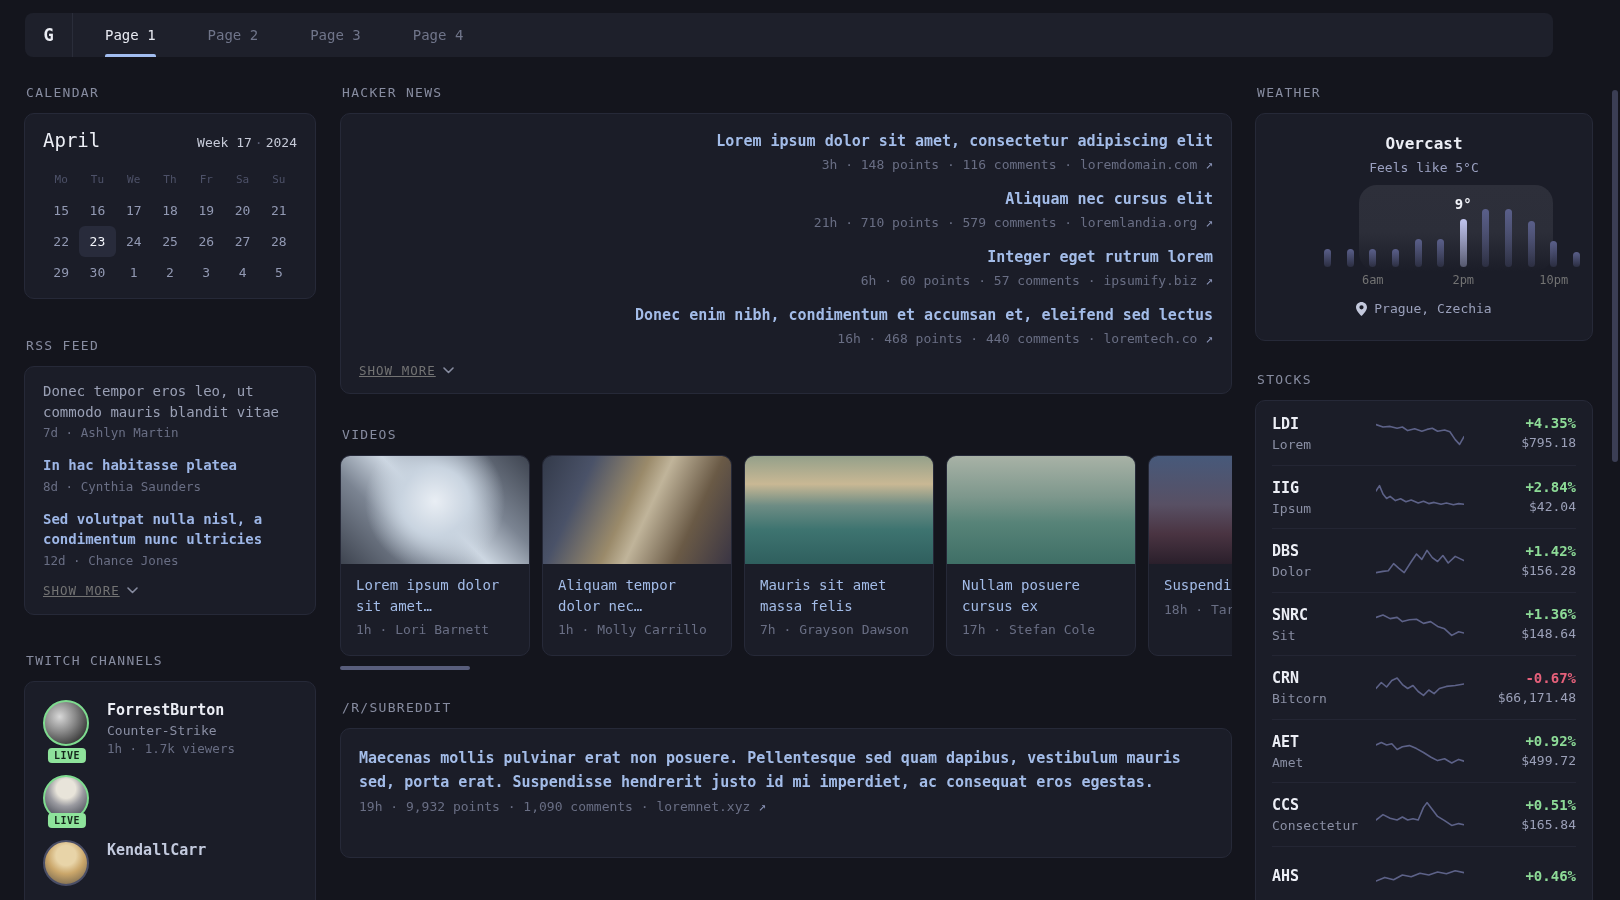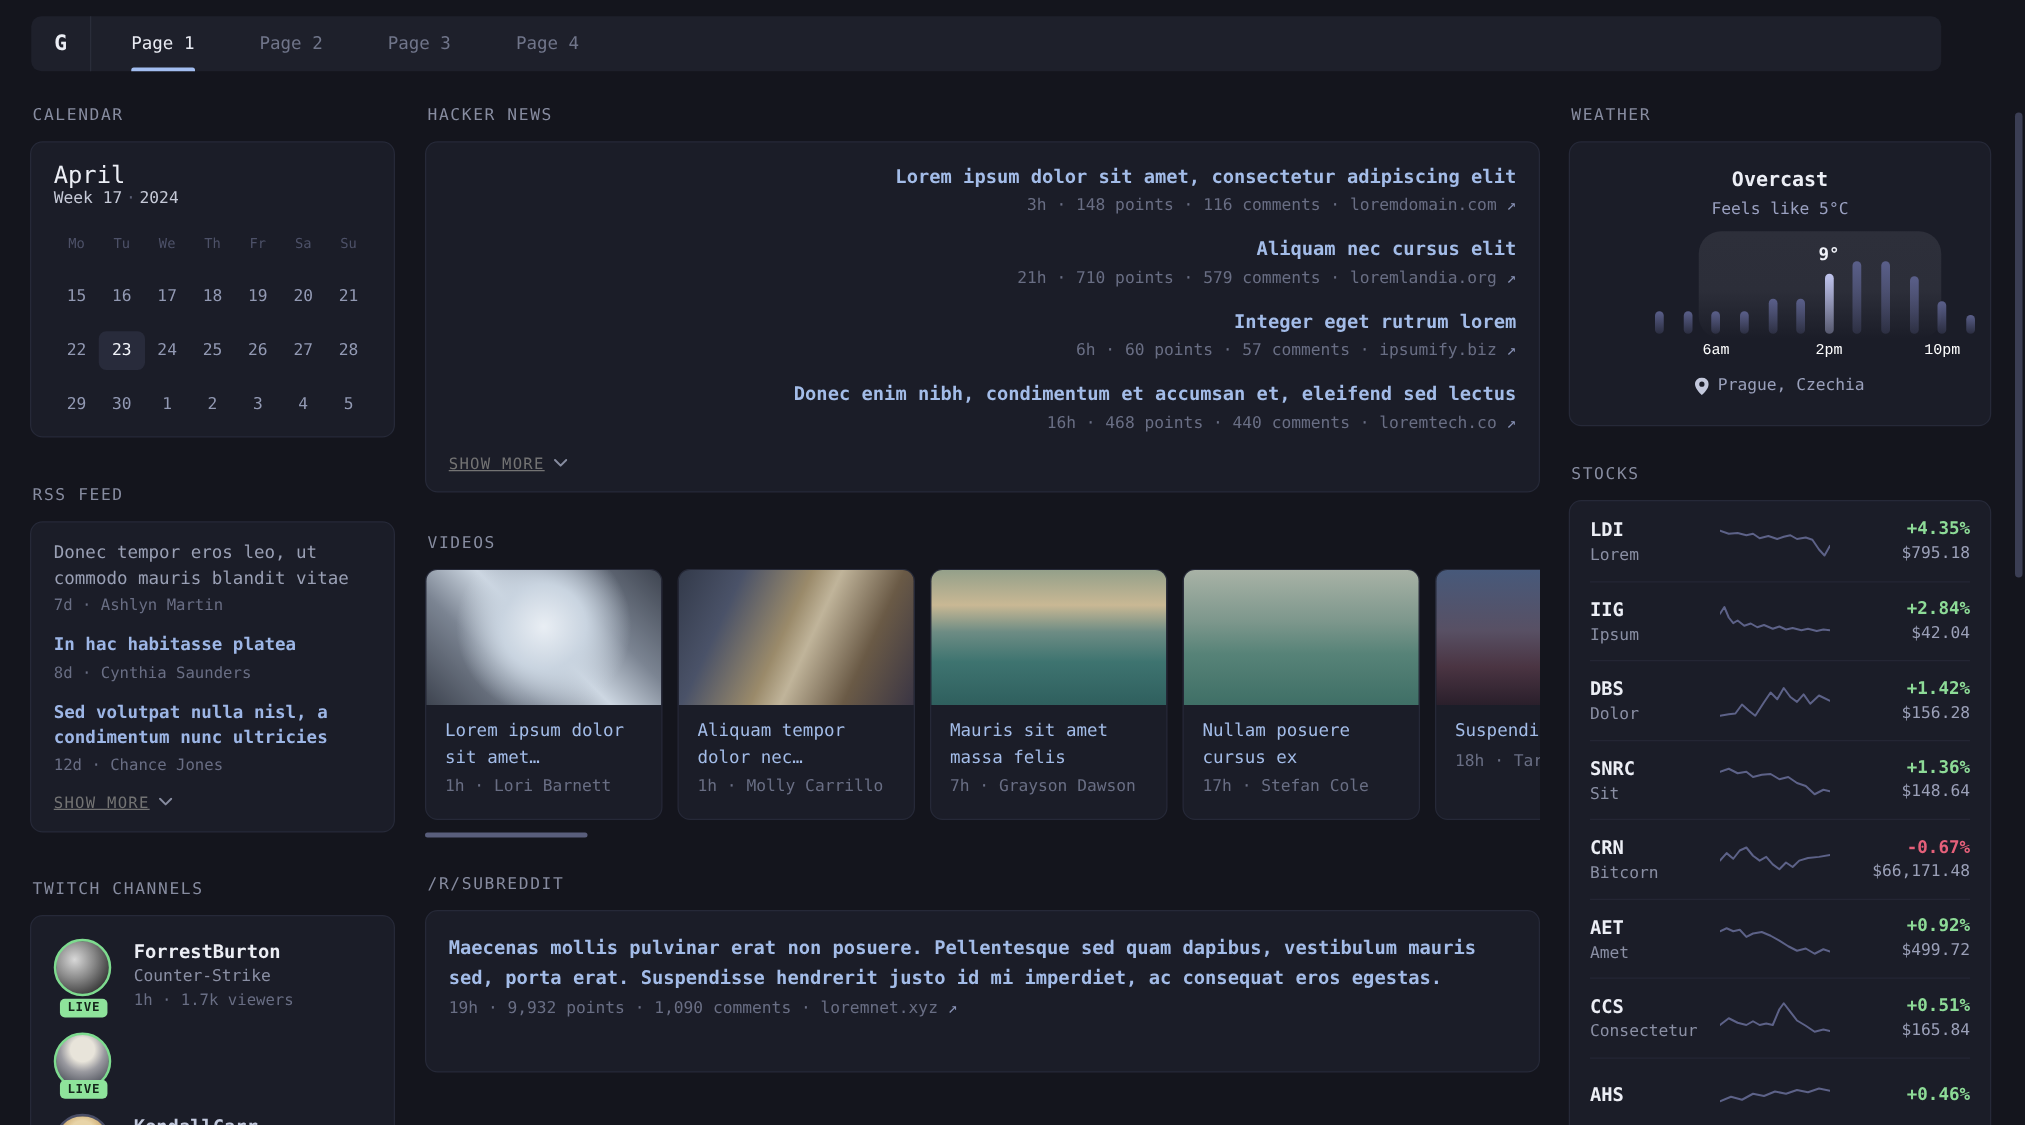--- a/index.html
+++ b/index.html
@@ -28,26 +28,26 @@
   .section-title{font-size:13px;letter-spacing:1.3px;color:#878ca0;
     margin:0 0 13px 2px;white-space:nowrap;}
   .card{background:#1b1d28;border:1px solid #262938;border-radius:10px;}
 
   .show-more{display:flex;align-items:center;gap:7px;color:#737373;
     font-size:12.5px;letter-spacing:1px;cursor:pointer;text-decoration:underline;}
   .chev{stroke:#878ca0;stroke-width:1.6;fill:none;stroke-linecap:round;stroke-linejoin:round;}
 
   
   .cal-card{padding:15px 18px 10px;margin-bottom:39px;}
-  .cal-head{display:flex;justify-content:space-between;align-items:baseline;flex-direction:column;}
+  .cal-head{display:flex;justify-content:space-between;align-items:baseline;}
   .cal-month{font-size:19px;color:#eceef5;}
   .cal-week{font-size:13px;color:#c6cad8;}
   .cal-week .dot{color:#5a5e74;margin:0 3px;}
   .cal-grid{display:grid;grid-template-columns:repeat(7,1fr);margin-top:16px;
-    row-gap:12px;}
+    row-gap:0;}
   .cal-cell{height:31px;display:flex;align-items:center;justify-content:center;
     font-size:13px;color:#9299b3;}
   .cal-wd{height:24px;font-size:11px;color:#4d5168;margin-bottom:4px;}
   .cal-day.sel{background:#282b3b;border-radius:6px;color:#f2f4fa;}
 
   
   .rss-card{padding:14px 18px 16px;margin-bottom:38px;}
   .rss-item{margin-bottom:15px;}
   .rss-title{font-size:14px;line-height:20.5px;color:#9aa0b5;}
   .rss-title.unread{color:#9db6e6;font-weight:bold;}
@@ -109,21 +109,21 @@
   .w-chart{position:relative;height:106px;margin-top:6px;}
   .w-highlight{position:absolute;left:87px;top:4px;width:194px;height:86px;border-radius:18px;
     background:linear-gradient(180deg,#2d2f3a 0%,#2c2e39 55%,rgba(45,47,58,0) 100%);}
   .w-bars{position:absolute;left:52px;bottom:20px;width:256px;height:62px;
     display:flex;justify-content:space-between;align-items:flex-end;}
   .wslot{position:relative;width:7px;height:62px;display:flex;align-items:flex-end;}
   .wbar{width:7px;border-radius:4px;
     background:linear-gradient(180deg,#5a5f8a 0%,rgba(90,95,138,.25) 100%);}
   .wbar.cur{background:linear-gradient(180deg,#c0c4ee 0%,rgba(192,196,238,.35) 100%);}
   .wlab{position:absolute;left:50%;transform:translateX(-50%);bottom:-20px;
-    font-size:12px;color:#ffffff;white-space:nowrap;font-family:Liberation Mono, monospace;}
+    font-size:12px;color:#737373;white-space:nowrap;}
   .wval{position:absolute;left:50%;transform:translateX(-50%);
     font-size:14px;font-weight:bold;color:#f0f2f8;white-space:nowrap;}
   .w-loc{display:flex;justify-content:center;align-items:center;gap:7px;
     font-size:13px;color:#9aa0bb;margin-top:14px;}
 
   
   .stocks-card{padding:0 16px;}
   .stock-row{display:grid;grid-template-columns:96px 1fr 104px;align-items:center;
     height:63.5px;border-top:1px solid #242634;}
   .stock-row:first-child{border-top:none;}

